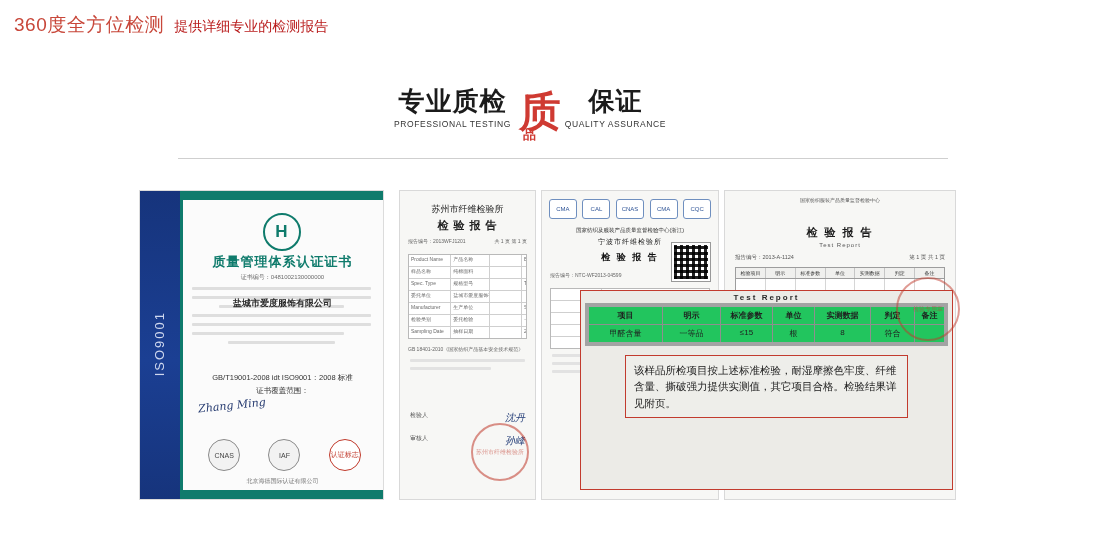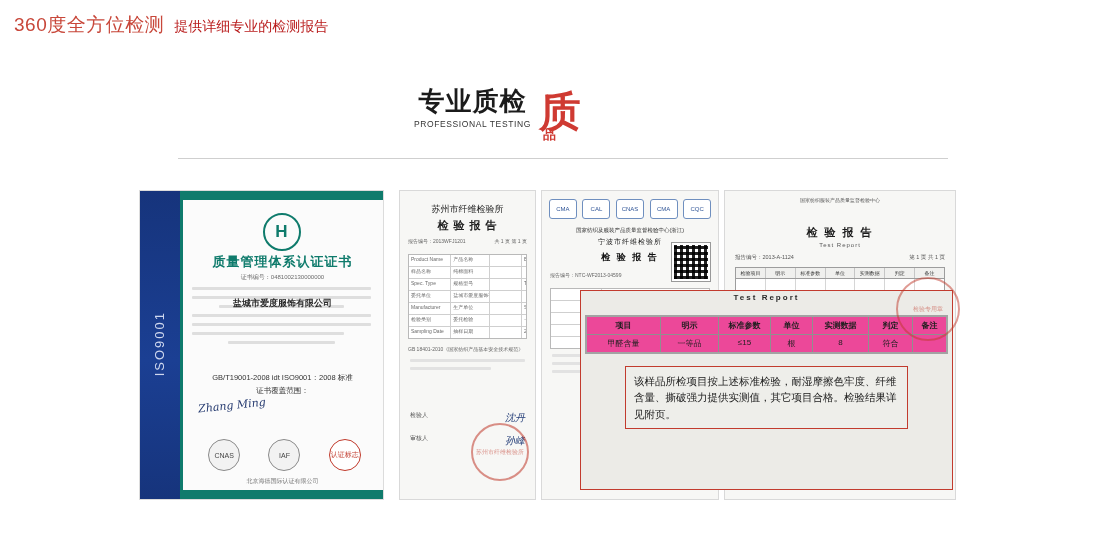--- a/index.html
+++ b/index.html
@@ -31,21 +31,21 @@
   }
   .header-sub {
     font-size: 14px;
     color: #b91c1c;
     margin-left: 10px;
   }
 
   
   .logo-block {
     position: absolute;
-    left: 414px;
+    left: 394px;
     top: 88px;
     width: 270px;
     height: 58px;
   }
   .logo-row {
     display: flex;
     align-items: flex-end;
   }
   .logo-left {
     display: flex;
@@ -461,23 +461,23 @@
   }
   .report-title {
     text-align: center;
     font-size: 8px;
     font-weight: bold;
     color: #2a2a2a;
     letter-spacing: 2px;
     padding: 2px 0 1px 0;
   }
   .report-table {
-    margin: 12px 4px;
-    border: 2px solid #a3a3a3;
-    background: #ec4899;
+    margin: 0 4px;
+    border: 4px solid #a3a3a3;
+    background: #22c55e;
   }
   .report-table .row {
     display: flex;
     border-bottom: 1px solid #8f8f8f;
   }
   .report-table .row:last-child { border-bottom: none; }
   .report-table .cell {
     border-right: 1px solid #8f8f8f;
     font-size: 8px;
     color: #1f1f1f;
@@ -555,20 +555,24 @@
   <div class="header-sub">提供详细专业的检测报告</div>
 </div>
 
 <div class="logo-block">
   <div class="logo-row">
     <div class="logo-left">
       <div class="logo-left-cn">专业质检</div>
       <div class="logo-left-en">PROFESSIONAL TESTING</div>
     </div>
     <div class="logo-big-char">质</div>
+    <div class="logo-right">
+      <div class="logo-right-cn">保证</div>
+      <div class="logo-right-en">QUALITY ASSURANCE</div>
+    </div>
   </div>
   <div class="logo-pin">品</div>
 </div>
 
 <div class="section-caption">
   <div class="rule"></div>
 </div>
 
 <div class="cert-strip">
 

